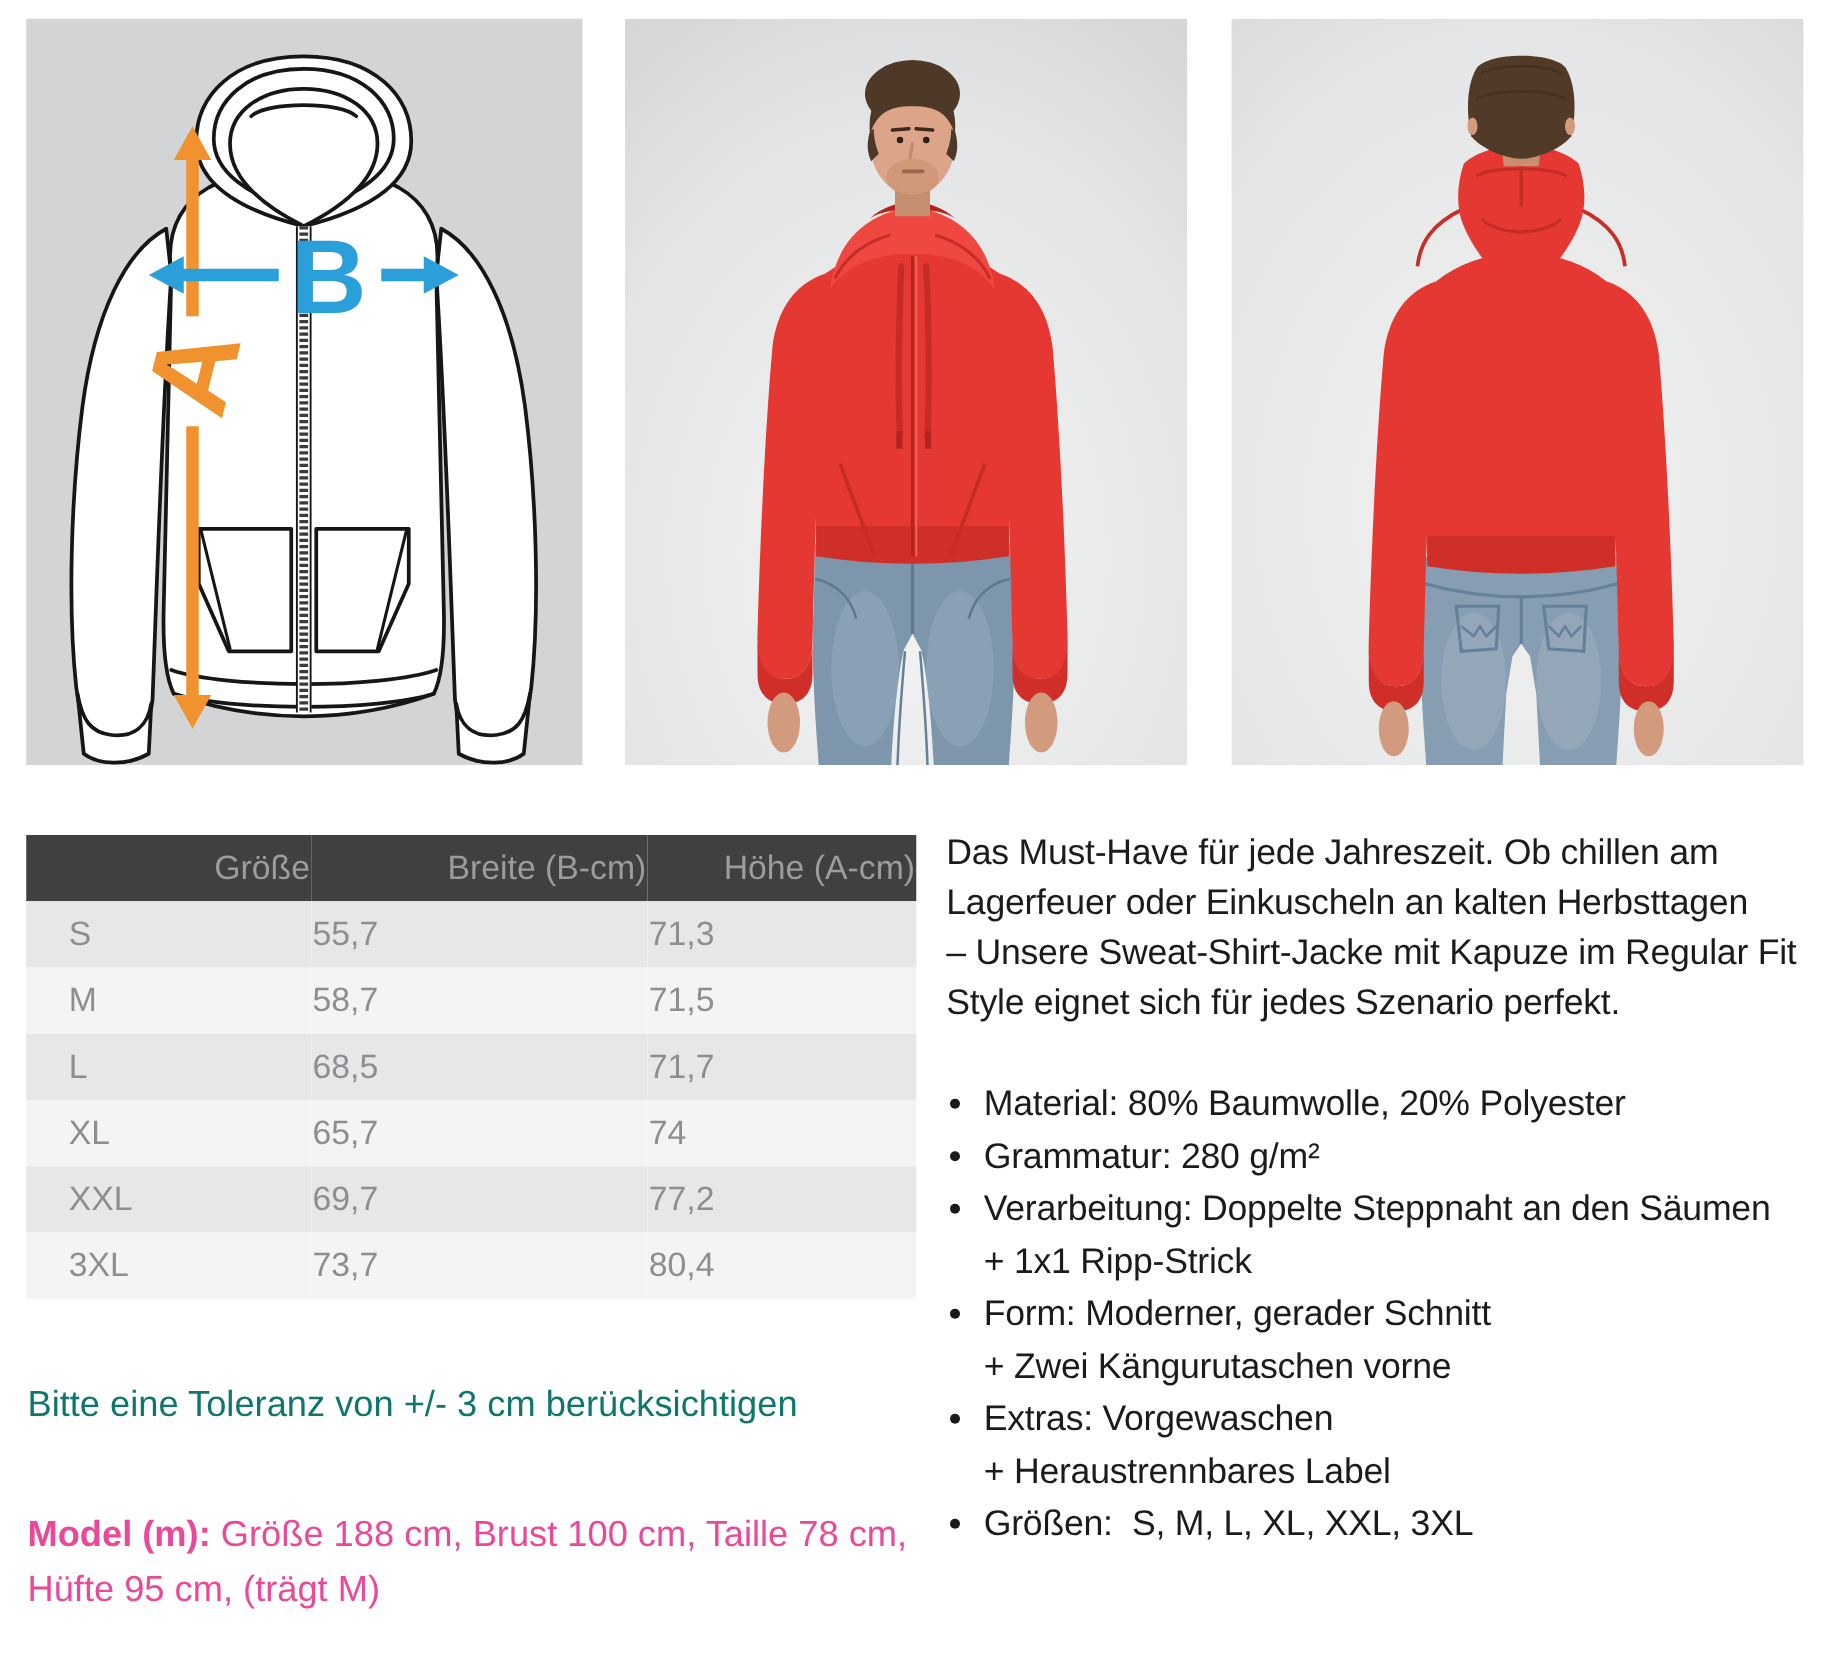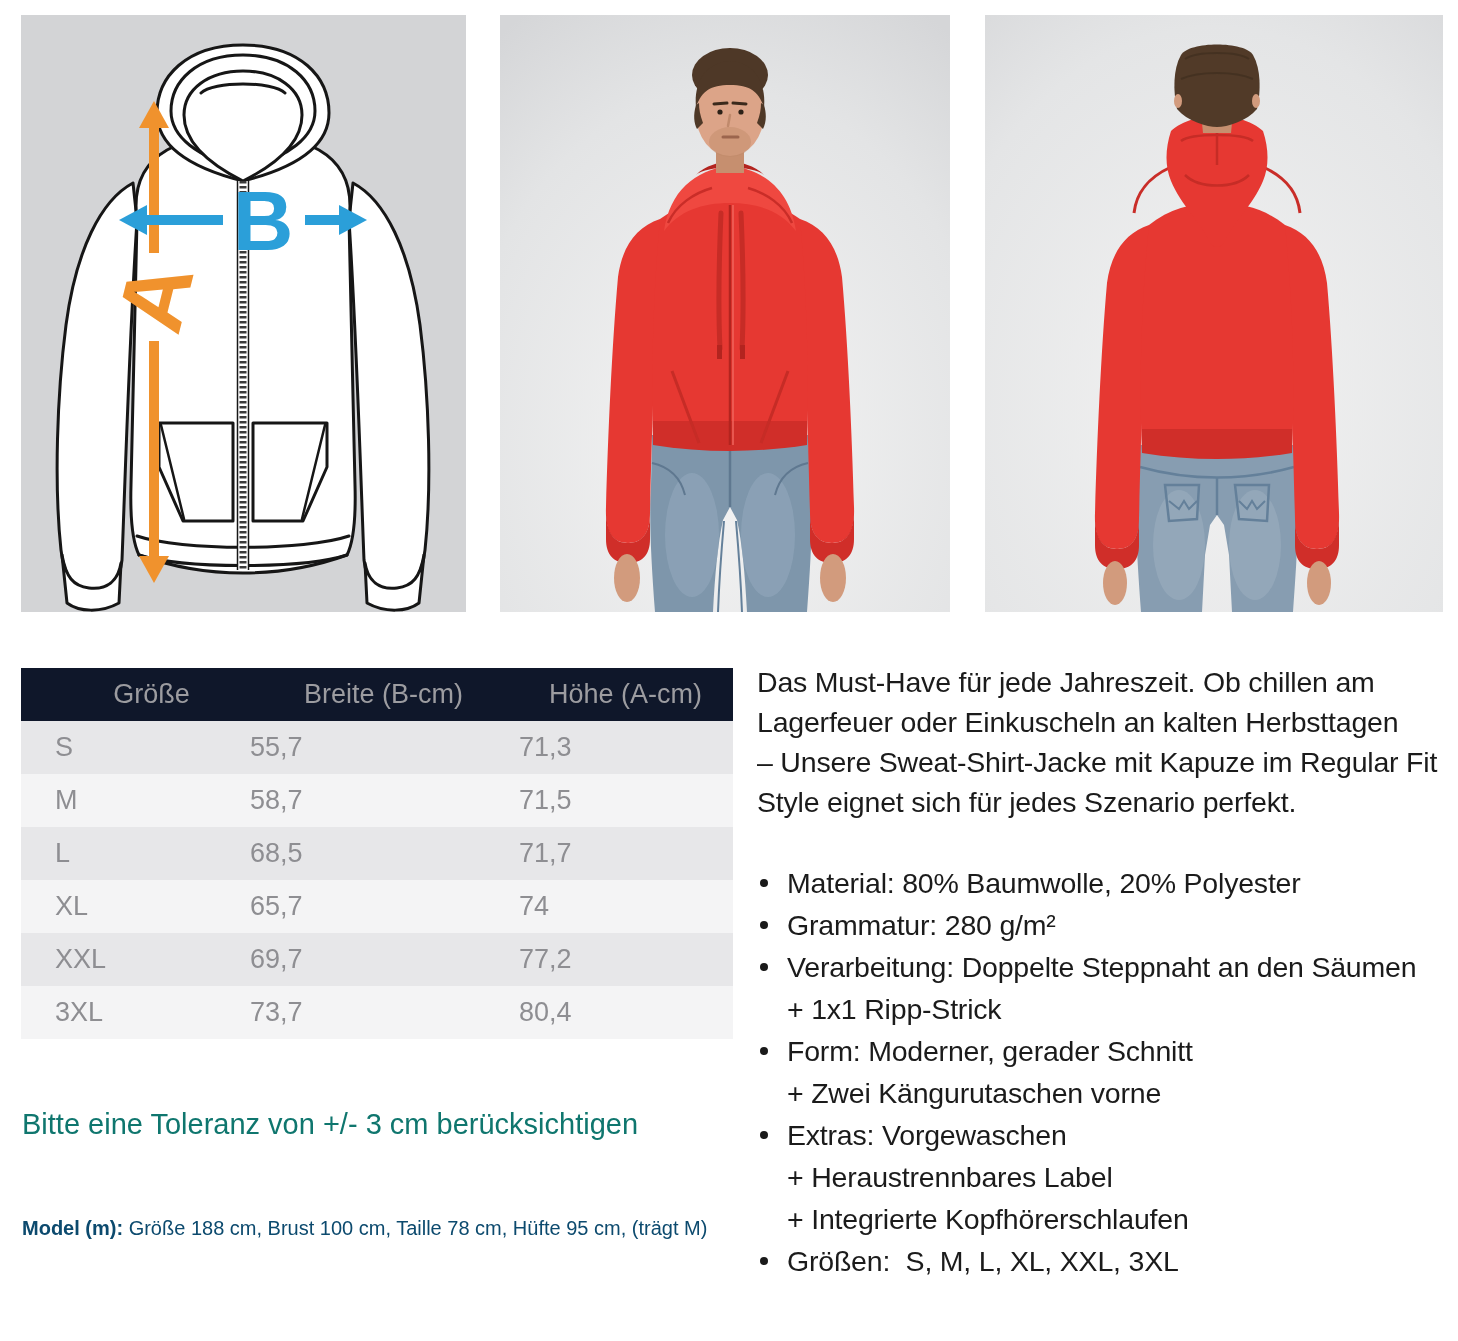--- a/index.html
+++ b/index.html
@@ -13,34 +13,34 @@
   #panel-back{left:985px;width:458px;}
   .panel svg{display:block;width:100%;height:100%;}
 
   
   .size-table{
     position:absolute;left:21px;top:668px;width:712px;
     border-collapse:collapse;table-layout:fixed;font-size:27px;
   }
   .size-table col.c1{width:228px;} .size-table col.c2{width:269px;} .size-table col.c3{width:215px;}
   .size-table th{
-    font-weight:normal;text-align:center;color:#9c9ca0;background:#0f172a;height:51px;vertical-align:middle;
+    font-weight:normal;text-align:right;color:#9c9ca0;background:#404040;height:51px;vertical-align:middle;
   }
   .size-table td{color:#8e8e92;height:51px;vertical-align:middle;}
   .size-table th:first-child,.size-table td:first-child{padding-left:34px;}
   .size-table tbody tr:nth-child(odd){background:#e7e7e9;}
   .size-table tbody tr:nth-child(even){background:#f4f4f5;}
 
   .tolerance-note{
     position:absolute;left:22px;top:1108px;width:710px;
     font-size:29px;color:#0f766e;
   }
   .model-info{
     position:absolute;left:22px;top:1206px;width:714px;
-    font-size:20px;line-height:44px;color:#0c4a6e;
+    font-size:29px;line-height:44px;color:#ec4899;
   }
   .model-info b{font-weight:bold;}
 
   
   .description{position:absolute;left:757px;top:662px;width:720px;color:#1b1b1b;}
   .description .para{
     font-size:28.5px;line-height:40px;white-space:pre-line;letter-spacing:-0.2px;
   }
   .feature-list{list-style:none;margin:40px 0 0 0;padding:0;font-size:28.5px;letter-spacing:-0.2px;}
   .feature-list li{position:relative;padding-left:30px;}
@@ -294,19 +294,18 @@
         <div class="feat-main">Verarbeitung: Doppelte Steppnaht an den Säumen</div>
         <div class="feat-cont">+ 1x1 Ripp-Strick</div>
       </li>
       <li>
         <div class="feat-main">Form: Moderner, gerader Schnitt</div>
         <div class="feat-cont">+ Zwei Kängurutaschen vorne</div>
       </li>
       <li>
         <div class="feat-main">Extras: Vorgewaschen</div>
         <div class="feat-cont">+ Heraustrennbares Label</div>
-        <div class="feat-cont">+ Integrierte Kopfhörerschlaufen</div>
       </li>
       <li>
         <div class="feat-main">Größen:  S, M, L, XL, XXL, 3XL</div>
       </li>
     </ul>
 </div>
 
 </body></html>

